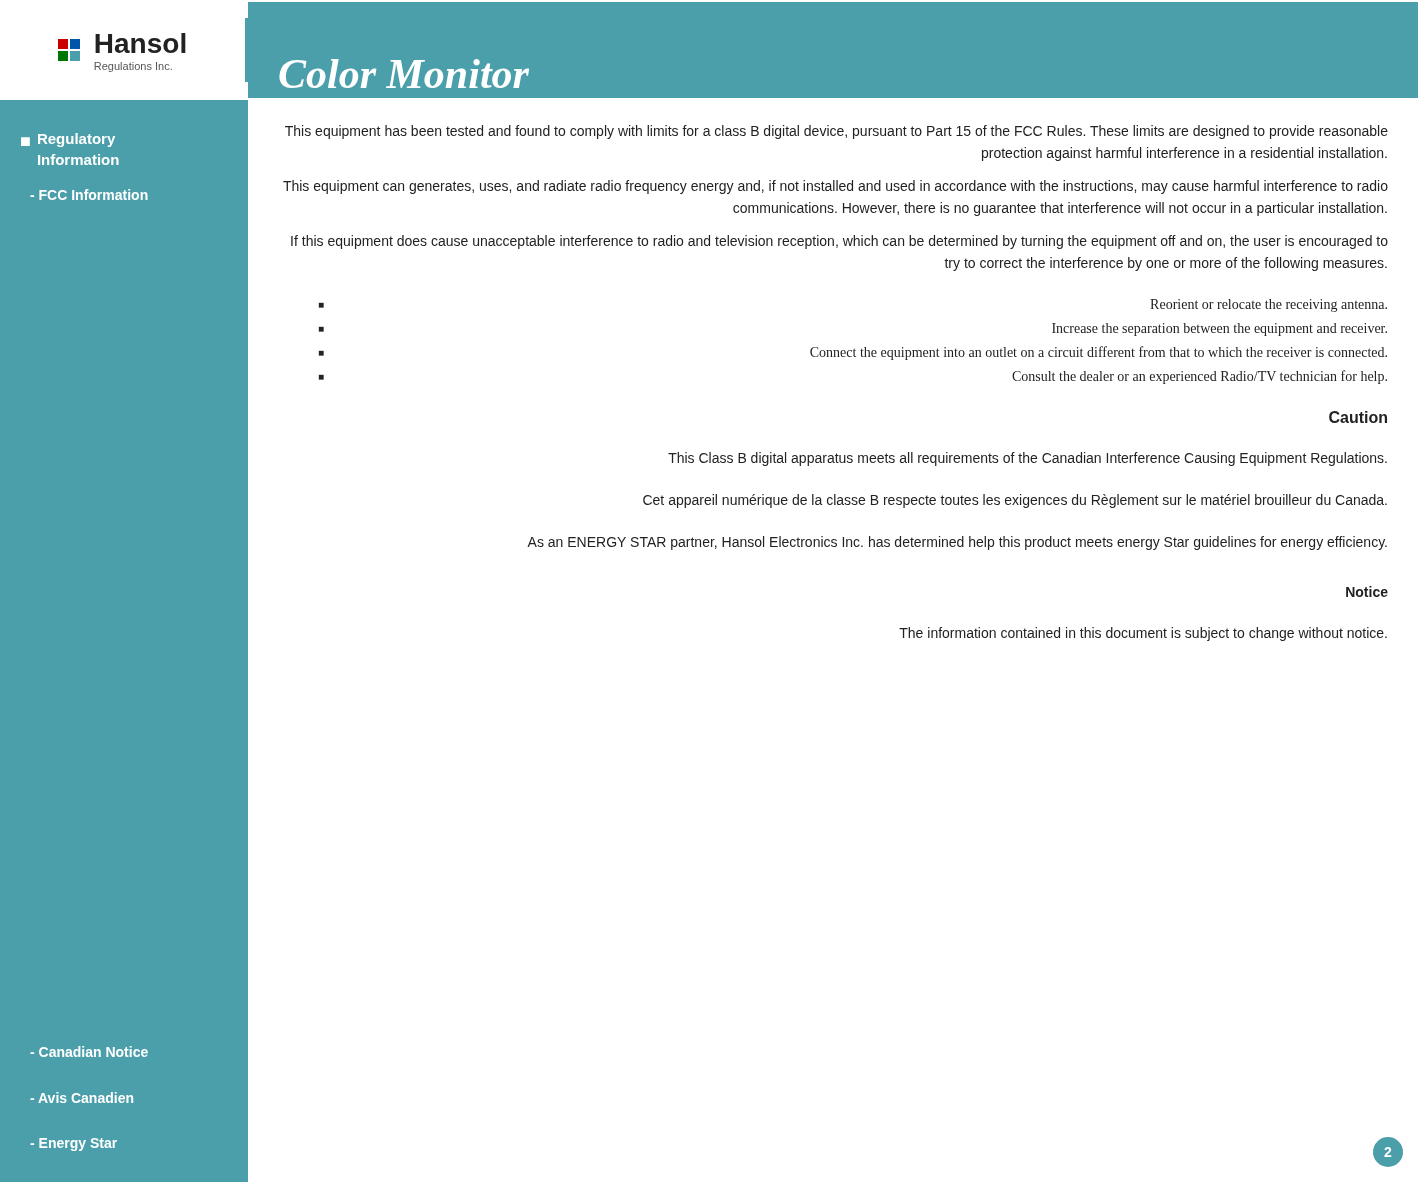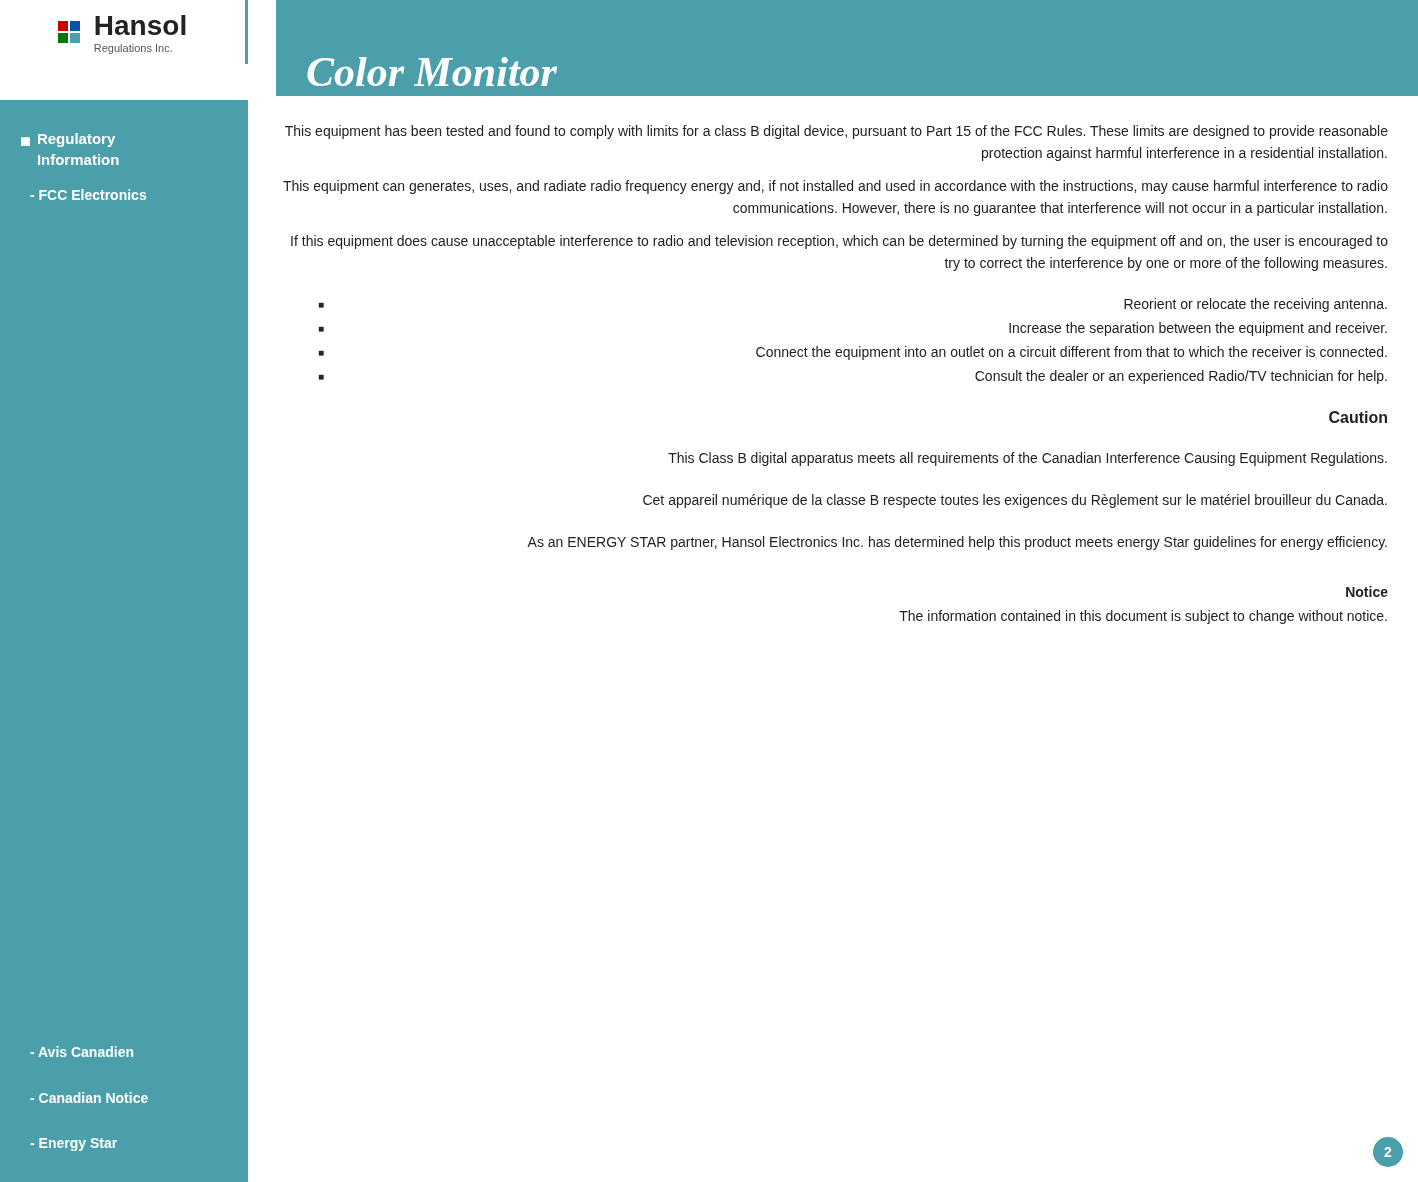--- a/index.html
+++ b/index.html
@@ -15,24 +15,23 @@
       font-size: 14px;
       background: #fff;
       display: flex;
       flex-direction: column;
       overflow: hidden;
     }
 
     
     .header {
       display: flex;
-      align-items: flex-start;
+      align-items: center;
       height: 100px;
       background: #fff;
-      gap: 28px;
     }
 
     .logo-area {
       width: 248px;
       min-width: 248px;
       background: #fff;
       display: flex;
       align-items: center;
       justify-content: center;
       border-right: 3px solid #4a9faa;
@@ -132,20 +131,21 @@
     .content-text {
       font-size: 14px;
       line-height: 1.6;
       color: #222;
       margin-bottom: 10px;
     }
 
     .content-list {
       margin: 19px 0 15px 40px;
       list-style: none;
+      font-family: Liberation Serif, serif;
     }
 
     .content-list li {
       font-size: 14px;
       line-height: 1.7;
       color: #222;
       position: relative;
       padding-left: 20px;
     }
 
@@ -174,21 +174,21 @@
     }
 
     .section-divider {
       margin: 20px 0;
     }
 
     .notice-heading {
       font-size: 14px;
       font-weight: bold;
       color: #222;
-      margin-bottom: 5px;
+      margin-bottom: 22px;
       margin-top: 30px;
     }
 
     .notice-text {
       font-size: 14px;
       line-height: 1.6;
       color: #222;
       margin-left: 30px;
     }
 
@@ -272,31 +272,31 @@
 </div>
 
 <div class="main-layout">
 
   <div class="sidebar">
     <div class="sidebar-item main-item">
       <span class="bullet">■</span>
       <span>Regulatory<br>Information</span>
     </div>
     <div class="sidebar-item sub-item">
-      <span>- FCC Electronics</span>
+      <span>- FCC Information</span>
     </div>
 
     <div class="sidebar-spacer"></div>
 
     <div class="sidebar-bottom">
       <div class="sidebar-item sub-item">
+        <span>- Canadian Notice</span>
+      </div>
+      <div class="sidebar-item sub-item">
         <span>- Avis Canadien</span>
-      </div>
-      <div class="sidebar-item sub-item">
-        <span>- Canadian Notice</span>
       </div>
       <div class="sidebar-item sub-item">
         <span>- Energy Star</span>
       </div>
     </div>
   </div>
 
   <div class="content">
 
     <div class="content-section">

